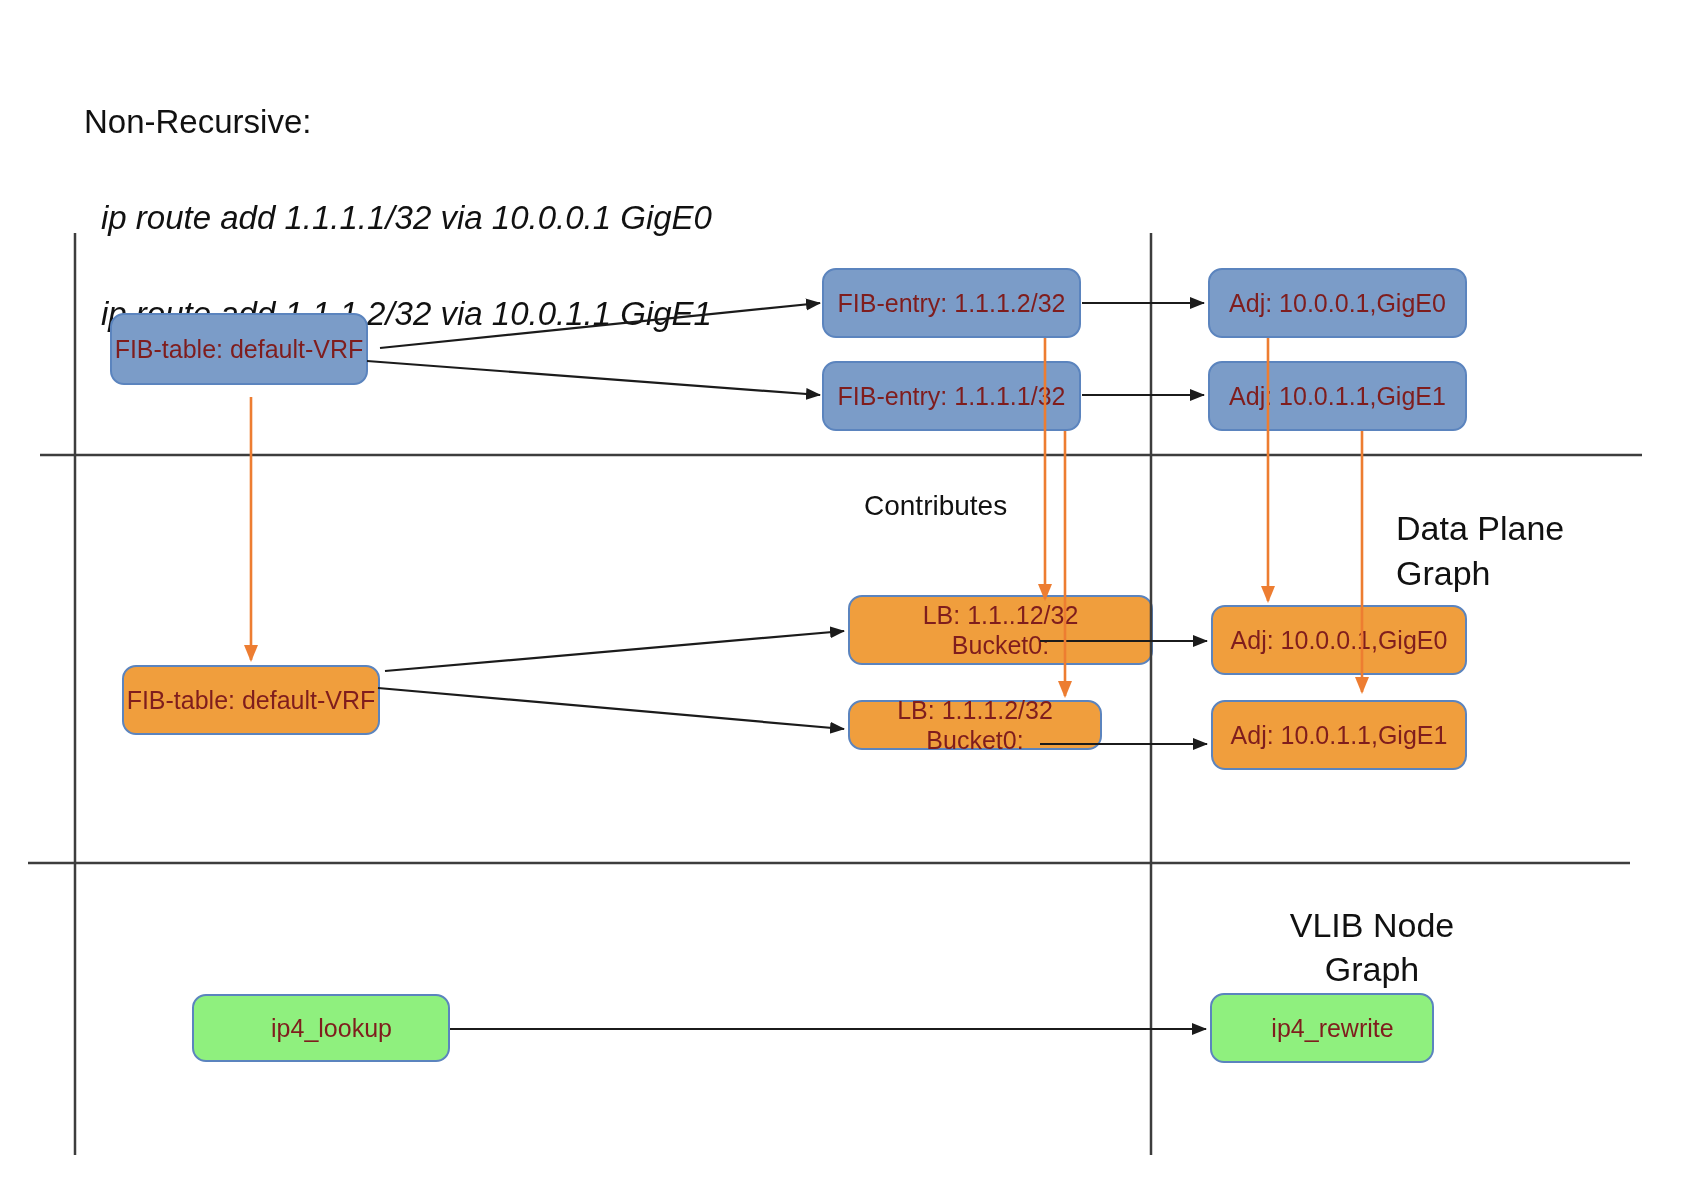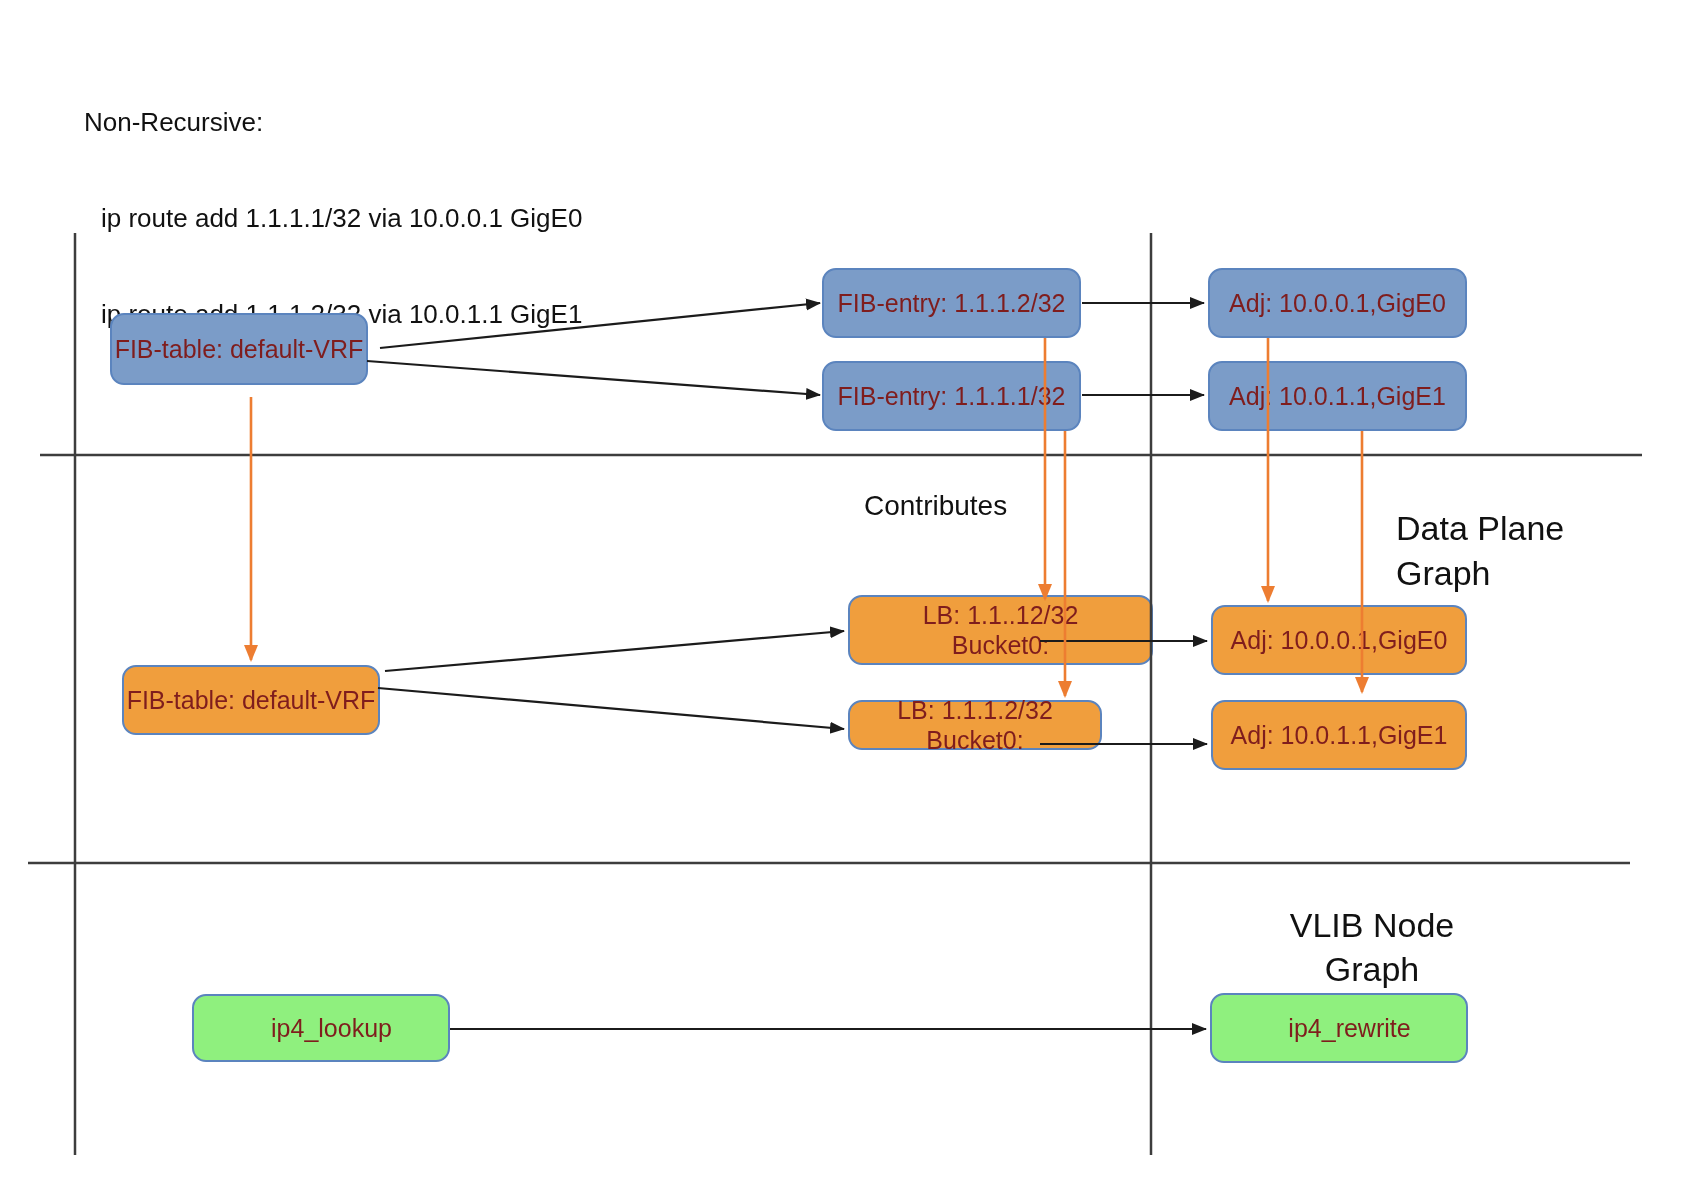--- a/index.html
+++ b/index.html
@@ -5,22 +5,22 @@
   html,body{margin:0;padding:0;background:#fff;}
   .canvas{
     position:relative;
     width:1682px;height:1184px;
     background:var(--background,#fff);
     font-family:"Liberation Sans", sans-serif;
     color:var(--text,#111);
     overflow:hidden;
   }
   
-  .note{position:absolute;left:84px;top:42px;font-size:26px;line-height:32px;white-space:pre;}
-  .note .indent{padding-left:17px;}
+  .note{position:absolute;left:84px;top:42px;font-size:33px;line-height:32px;white-space:pre;}
+  .note .indent{padding-left:17px;font-style:italic;}
   
   .cp-heading{position:absolute;left:1160px;top:155px;width:470px;text-align:center;}
   .cp-heading .h-big{font-size:37px;line-height:43px;}
   .cp-heading .h-sub{font-size:24px;line-height:28px;margin-top:1px;}
   .dp-heading{position:absolute;left:1396px;top:478px;font-size:34px;line-height:45px;text-align:left;margin-top:28px;}
   .vlib-heading{position:absolute;left:1222px;top:903px;width:300px;text-align:center;font-size:34px;line-height:44px;}
   .contributes{position:absolute;left:864px;top:490px;font-size:28px;}
   
   .box{
     position:absolute;box-sizing:border-box;
@@ -95,21 +95,21 @@
   <div class="box orange" style="left:1211px;top:605px;width:256px;height:70px">
     <span>Adj: 10.0.0.1,GigE0</span>
   </div>
   <div class="box orange" style="left:1211px;top:700px;width:256px;height:70px">
     <span>Adj: 10.0.1.1,GigE1</span>
   </div>
 
   <div class="box green" style="left:192px;top:994px;width:258px;height:68px">
     <span>ip4_lookup</span>
   </div>
-  <div class="box green" style="left:1210px;top:993px;width:258px;height:70px">
+  <div class="box green" style="left:1210px;top:993px;width:224px;height:70px">
     <span>ip4_rewrite</span>
   </div>
 
   <svg class="connectors" width="1682" height="1184" viewBox="0 0 1682 1184">
     <defs>
       <marker id="bhead" markerUnits="userSpaceOnUse" markerWidth="16" markerHeight="13" refX="14" refY="6" orient="auto">
         <path class="bhead" d="M0,0 L15,6 L0,12 Z"></path>
       </marker>
       <marker id="ohead" markerUnits="userSpaceOnUse" markerWidth="18" markerHeight="15" refX="15" refY="7" orient="auto">
         <path class="ohead" d="M0,0 L17,7 L0,14 Z"></path>

